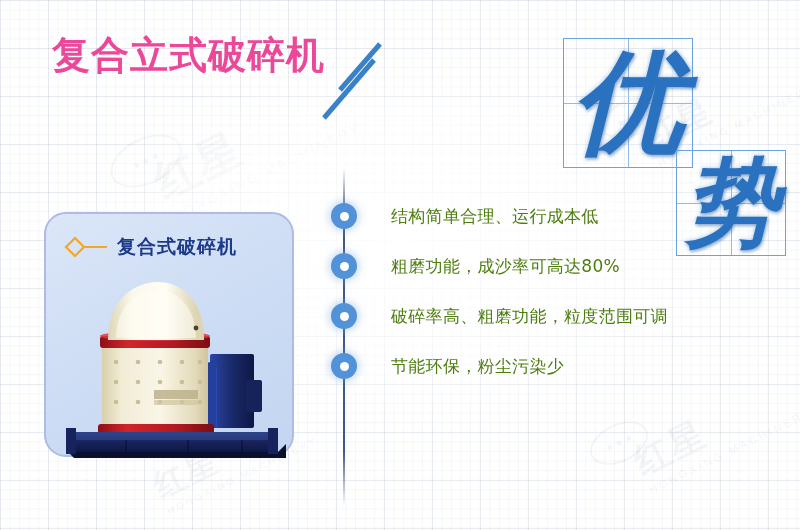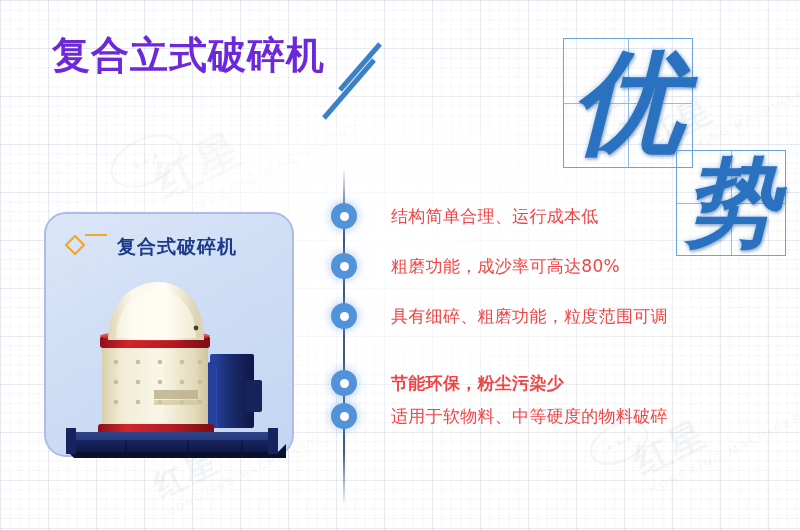--- a/index.html
+++ b/index.html
@@ -51,21 +51,21 @@
     content:"★ ★ ★";
     position:absolute; left:50%; top:50%;
     transform:translate(-50%,-50%);
     font-size:9px; color:rgba(125,135,150,.10); white-space:nowrap;
   }
 
   
   #title-block{ position:absolute; left:52px; top:36px; }
   #main-title{
     font-family:"DejaVu Sans","Liberation Sans",sans-serif;
-    font-size:38px; font-weight:bold; color:#6d28d9;
+    font-size:38px; font-weight:bold; color:#ec4899;
     letter-spacing:1px; line-height:1;
   }
   #title-slashes{ position:absolute; left:310px; top:32px; width:90px; height:92px; }
 
   
   .calli-box{ position:absolute; border:1.4px solid #6ba3dd; }
   .calli-box .vline,.calli-box .hline{ position:absolute; background:#8fbde8; }
   .calli-box .vline{ left:50%; top:0; bottom:0; width:1px; }
   .calli-box .hline{ top:50%; left:0; right:0; height:1px; }
   .calli-char{
@@ -84,21 +84,21 @@
 
   
   #product-card{
     position:absolute; left:44px; top:212px; width:250px; height:245px;
     background:linear-gradient(150deg,#dbe6f8 0%,#ccdcf4 55%,#c3d5f1 100%);
     border:2px solid #aebbe4;
     border-radius:22px;
   }
   #card-label-row{
     position:absolute; left:18px; top:20px;
-    display:flex; align-items:flex-start; gap:0px;
+    display:flex; align-items:center; gap:0px;
   }
   #diamond-icon{ width:22px; height:22px; flex:none; }
   #diamond-line{ width:22px; height:2px; background:#f5a623; margin-left:-1px; }
   #card-label{
     font-family:"DejaVu Sans","Liberation Sans",sans-serif;
     font-size:19px; font-weight:bold; color:#1c3a87;
     margin-left:10px; letter-spacing:1px; white-space:nowrap;
   }
 
   
@@ -121,21 +121,21 @@
     border:0;
     display:flex; align-items:center; justify-content:center;
     box-shadow:0 0 7px 3px rgba(120,170,225,.35);
   }
   .bullet::after{
     content:""; width:9px; height:9px; border-radius:50%;
     background:#ffffff;
   }
   .feature-text{
     font-family:"DejaVu Sans","Liberation Sans",sans-serif;
-    font-size:17px; color:#ef4444; margin-left:34px; white-space:nowrap;
+    font-size:17px; color:#4d7c0f; margin-left:34px; white-space:nowrap;
     letter-spacing:.3px;
   }
 </style>
 </head>
 <body>
 
 <div id="grid-bg"></div>
 
 <div class="wm" style="left:150px;top:110px;font-size:44px;">
   <span>红星</span>
@@ -283,26 +283,22 @@
     <span class="feature-text">结构简单合理、运行成本低</span>
   </div>
 
   <div class="feature-row" style="top:83px;">
     <span class="bullet"></span>
     <span class="feature-text">粗磨功能，成沙率可高达80%</span>
   </div>
 
   <div class="feature-row" style="top:133px;">
     <span class="bullet"></span>
-    <span class="feature-text">具有细碎、粗磨功能，粒度范围可调</span>
-  </div>
-
-  <div class="feature-row" style="top:200px;font-weight:bold;">
+    <span class="feature-text">破碎率高、粗磨功能，粒度范围可调</span>
+  </div>
+
+  <div class="feature-row" style="top:183px;">
     <span class="bullet"></span>
     <span class="feature-text">节能环保，粉尘污染少</span>
   </div>
 
-  <div class="feature-row" style="top:233px;">
-    <span class="bullet"></span>
-    <span class="feature-text">适用于软物料、中等硬度的物料破碎</span>
-  </div>
 
 </div>
 
 </body></html>

